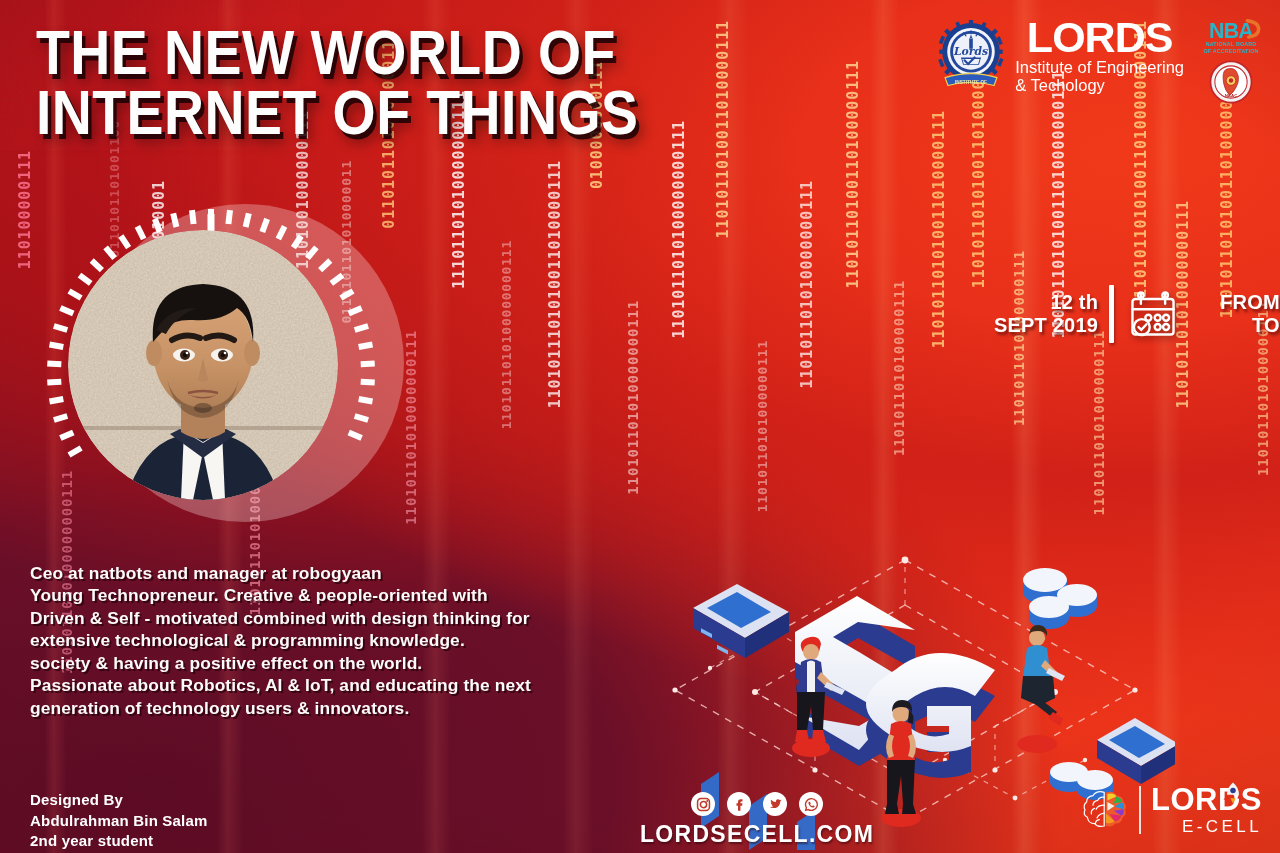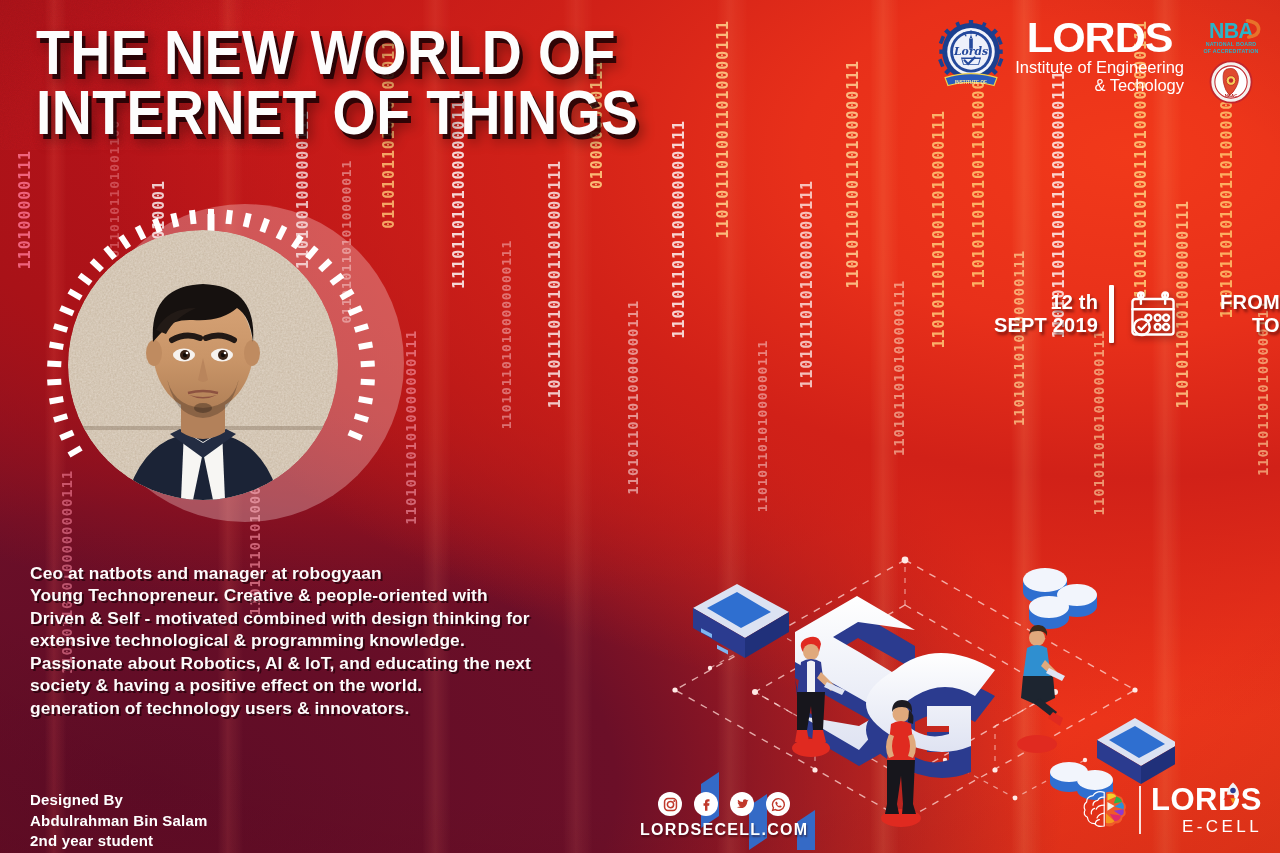--- a/index.html
+++ b/index.html
@@ -81,21 +81,21 @@
     display:flex;align-items:flex-start;gap:8px;
     z-index:7;
   }
   .seal{width:72px;height:72px;flex:0 0 auto;position:relative;margin-top:6px;}
   .lords-text{display:flex;flex-direction:column;align-items:center;padding-top:4px;}
   .lords-word{
     font-weight:700;font-size:43px;line-height:.9;letter-spacing:-1px;
     color:#ffffff;font-family:"Liberation Sans", sans-serif;
   }
   .lords-sub{
-    color:#fff;font-size:16.5px;line-height:1.12;text-align:right;font-weight:400;
+    color:#fff;font-size:16.5px;line-height:1.12;text-align:left;font-weight:400;
     margin-top:1px;
   }
   .badges{display:flex;flex-direction:column;align-items:center;gap:2px;padding-top:2px;}
   .nba-badge{width:78px;height:42px;}
   .naac-badge{width:44px;height:44px;}
   .accred{
     position:absolute;right:14px;top:108px;
     text-align:center;color:#ffffff;
     font-size:11.5px;line-height:1.28;font-weight:400;
     letter-spacing:.1px;z-index:7;width:460px;
@@ -160,21 +160,21 @@
   
   .social{
     position:absolute;left:640px;top:792px;z-index:8;
     display:flex;flex-direction:column;align-items:center;gap:5px;
   }
   .social-icons{display:flex;gap:12px;}
   .soc{width:24px;height:24px;border-radius:50%;background:#fff;
     display:flex;align-items:center;justify-content:center;}
   .soc svg{width:15px;height:15px;display:block;}
   .site{
-    font-size:16px;font-weight:700;color:#ffffff;letter-spacing:1.3px;
+    font-size:23px;font-weight:700;color:#ffffff;letter-spacing:1.3px;
     text-shadow:1px 2px 2px rgba(40,0,6,.5);
   }
 
   
   .ecell{
     position:absolute;right:18px;top:784px;z-index:8;
     display:flex;align-items:center;gap:10px;
   }
   .brain{width:48px;height:48px;flex:0 0 auto;}
   .ecell-div{width:2px;height:48px;background:rgba(255,255,255,.85);}
@@ -418,22 +418,22 @@
       </svg>
     </div>
   </div>
 
   <div class="speaker">
     <div class="speaker-bio" id="bio">
         <span class="ln">Ceo at natbots and manager at robogyaan</span>
         <span class="ln">Young Technopreneur. Creative &amp; people-oriented with</span>
         <span class="ln">Driven &amp; Self - motivated combined with design thinking for</span>
         <span class="ln">extensive technological &amp; programming knowledge.</span>
+        <span class="ln">society &amp; having a positive effect on the world.</span>
         <span class="ln">Passionate about Robotics, AI &amp; IoT, and educating the next</span>
-        <span class="ln">society &amp; having a positive effect on the world.</span>
         <span class="ln">generation of technology users &amp; innovators.</span>
       </div>
   </div>
 
   <div class="credits" id="credits">
       <span class="ln">Designed By</span>
       <span class="ln">Abdulrahman Bin Salam</span>
       <span class="ln">2nd year student</span>
     </div>
 

